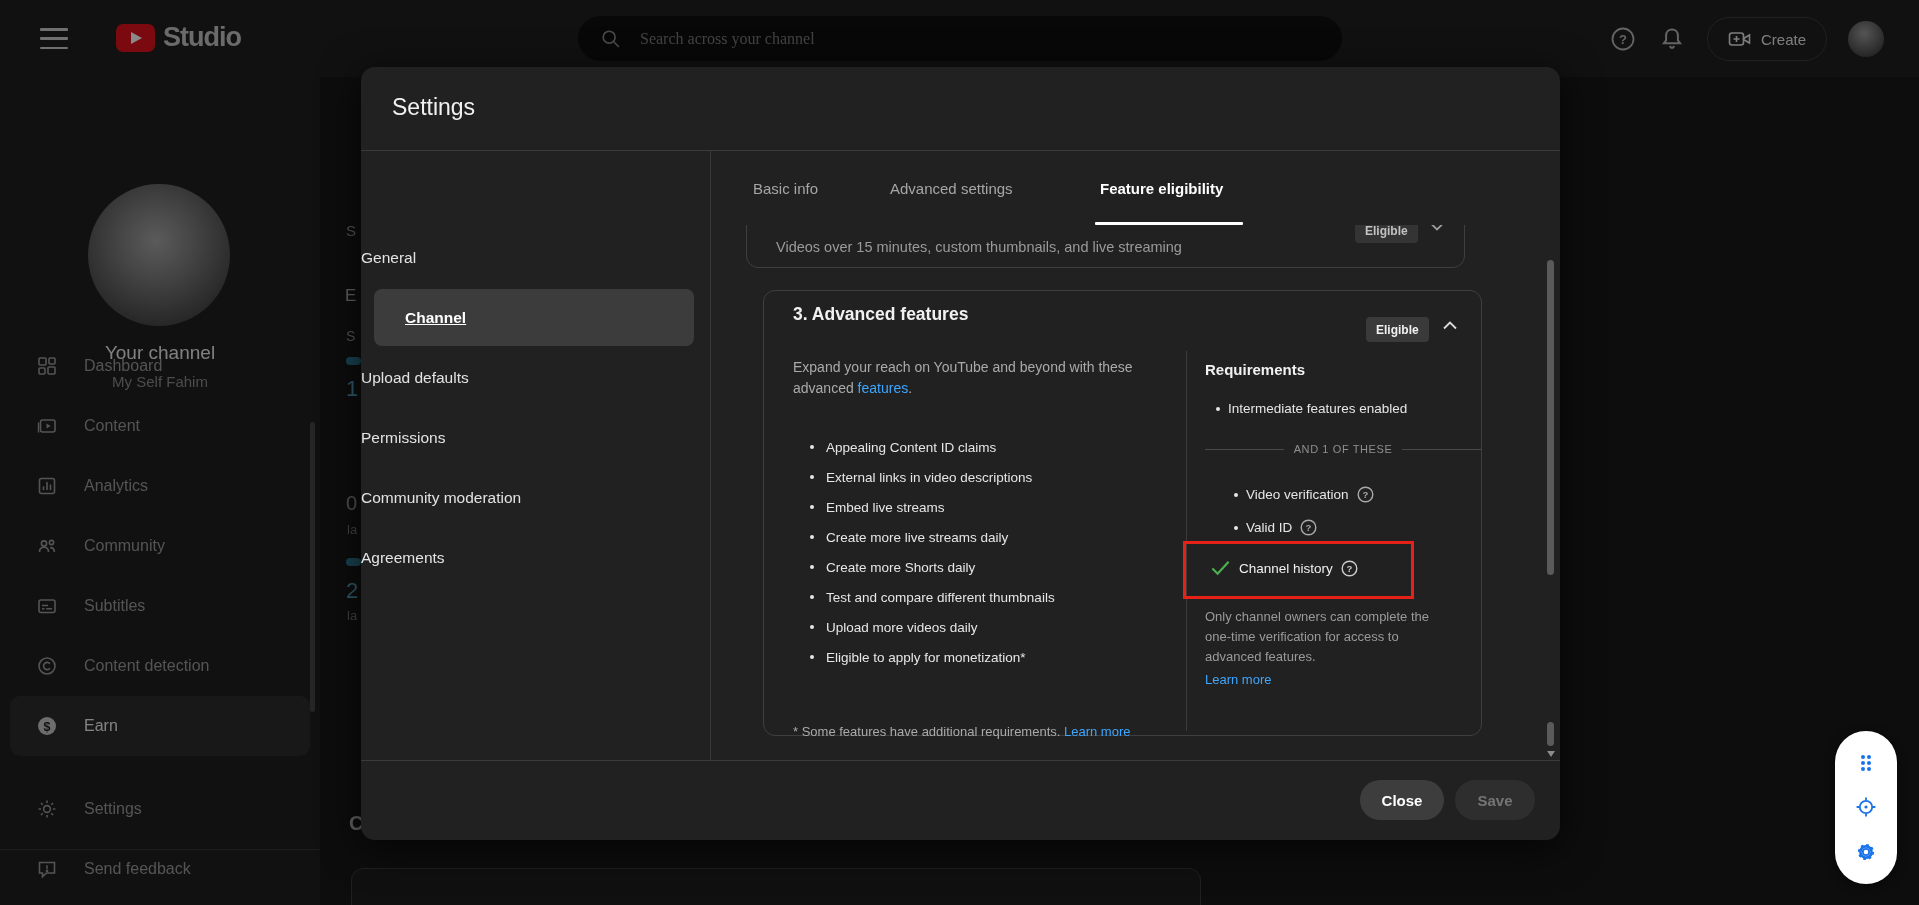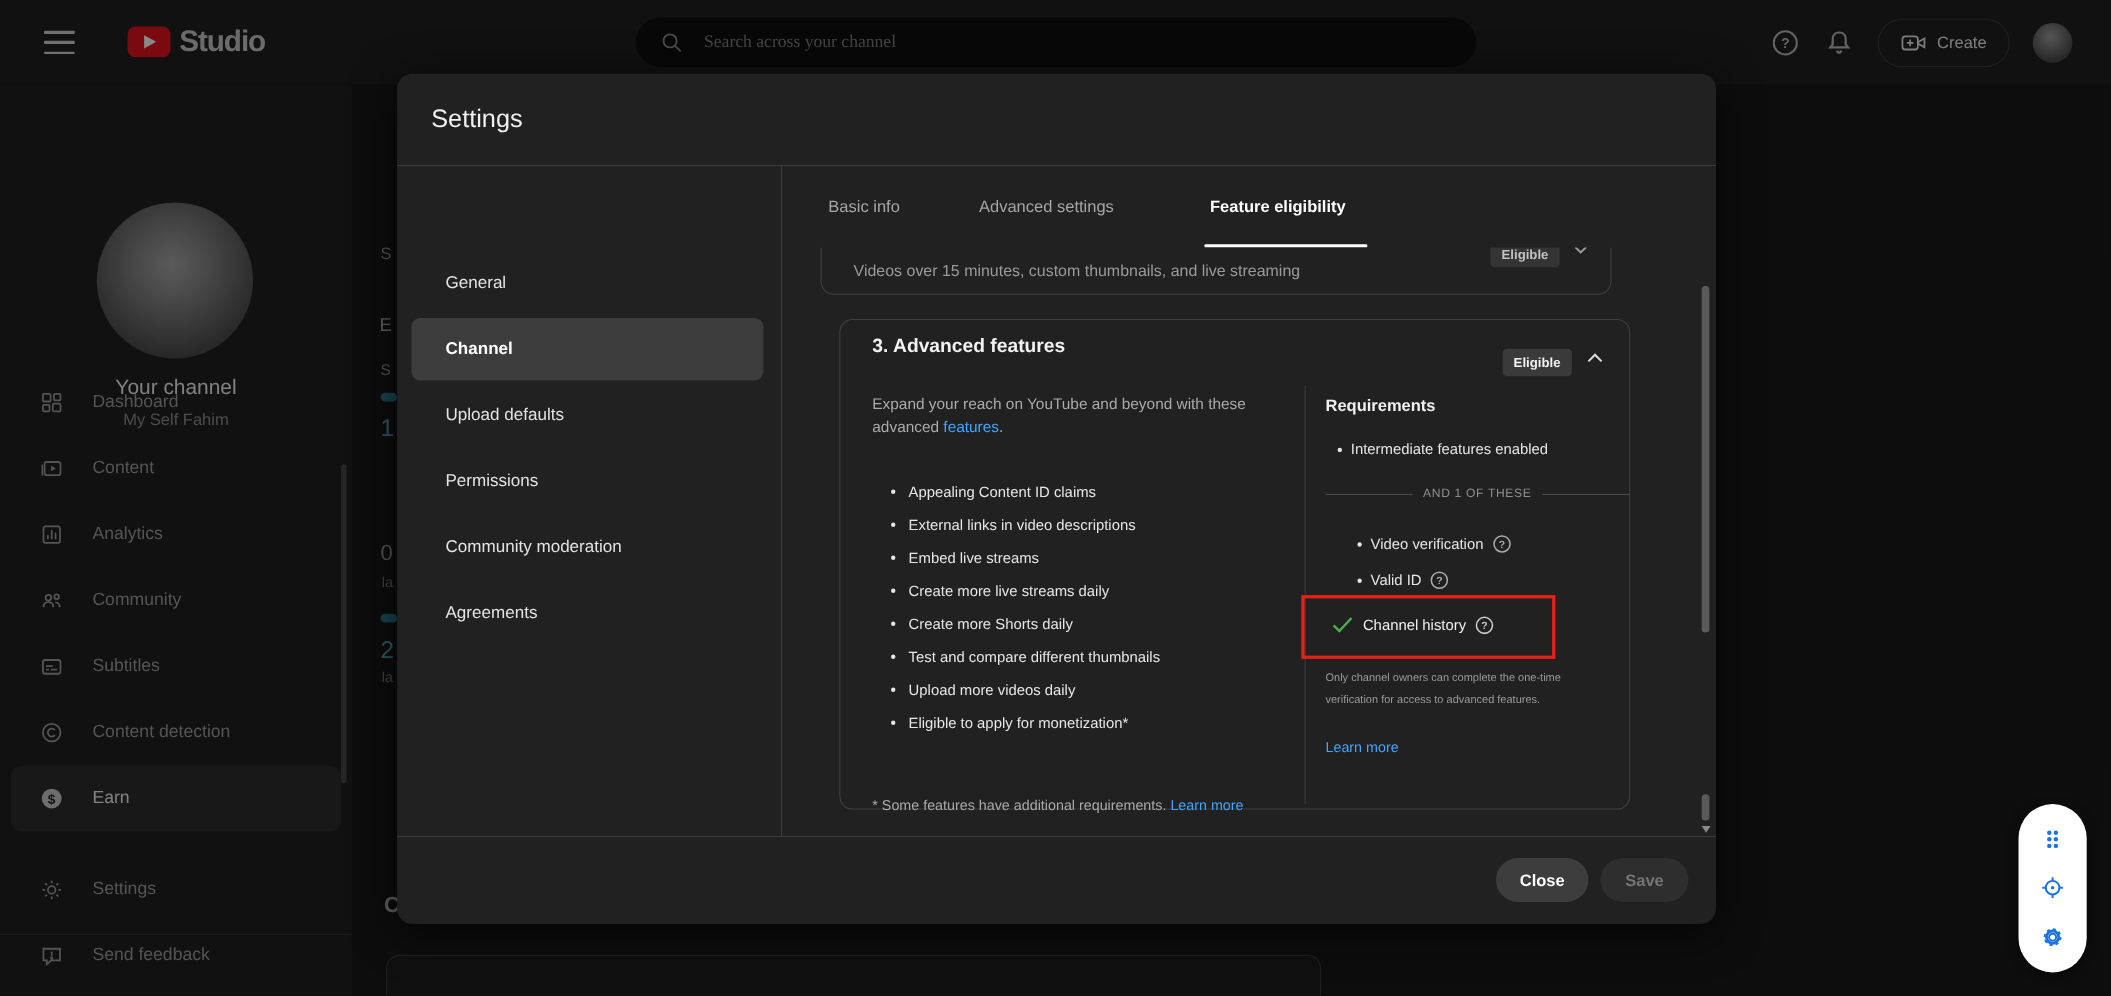--- a/index.html
+++ b/index.html
@@ -39,22 +39,22 @@
   .frag-bar { position:absolute; z-index:2; width:15px; height:8px; border-radius:4px; background:#2f7e97; }
   .bg-card-bottom { position:absolute; left:351px; top:868px; width:850px; height:40px; border:1px solid #3c3c3c; border-radius:12px 12px 0 0; background:#1f1f1f; z-index:2; }
 
   .scrim { position:absolute; inset:0; background:rgba(0,0,0,0.46); z-index:40; }
 
   
   .modal { position:absolute; left:361px; top:67px; width:1199px; height:773px; background:#212121; border-radius:14px; z-index:100; box-shadow:0 8px 40px rgba(0,0,0,.7); overflow:hidden; }
   .modal-title { position:absolute; left:31px; top:27px; font-size:23px; font-weight:500; color:#f1f1f1; }
   .modal-hdiv { position:absolute; left:0; top:83px; width:1199px; height:1px; background:#3a3a3a; }
   .modal-vdiv { position:absolute; left:349px; top:84px; width:1px; height:609px; background:#3a3a3a; }
-  .mnav-item { position:absolute; left:0; width:349px; height:57px; display:flex; align-items:center; padding-left:44px; color:#e3e3e3; font-size:15.5px; cursor:pointer; }
-  .mnav-item.active { left:13px; width:320px; border-radius:8px; background:rgba(255,255,255,.12); font-weight:700; color:#fff; padding-left:31px; }
+  .mnav-item { position:absolute; left:0; width:349px; height:57px; display:flex; align-items:center; color:#e3e3e3; font-size:15.5px; cursor:pointer; }
+  .mnav-item.active { left:13px; width:320px; border-radius:8px; background:rgba(255,255,255,.12); font-weight:700; color:#fff; padding-left:31px;text-decoration:underline; }
 
   .tab { position:absolute; top:113px; font-size:15px; font-weight:500; color:#a6a6a6; cursor:pointer; }
   .tab.active { color:#fff; font-weight:700; }
   .tab-underline { position:absolute; left:734px; top:155px; width:148px; height:3px; background:#fff; border-radius:1px; }
 
   .viewport { position:absolute; left:350px; top:158px; width:843px; height:535px; overflow:hidden; }
   .card { position:absolute; border:1px solid #3f3f3f; border-radius:12px; background:#212121; }
   .card1 { left:35px; top:-44px; width:719px; height:87px; }
   .card1-text { position:absolute; left:29px; top:57px; font-size:14.5px; color:#9a9a9a; }
   .badge { position:absolute; height:25px; background:#3a3a3a; border-radius:4px; color:#f1f1f1; font-size:12px; font-weight:700; display:flex; align-items:center; padding:0 10px; }
@@ -75,21 +75,21 @@
   .dot { position:absolute; left:0; top:13px; width:4px; height:4px; border-radius:50%; background:#e6e6e6; }
   .footnote { position:absolute; left:29px; top:385px; width:340px; font-size:13px; line-height:19px; color:#aaaaaa;margin-top:46px; }
 
   .req-title { position:absolute; left:441px; top:70px; font-size:15px; font-weight:700; color:#f1f1f1; }
   .req-item { position:absolute; display:flex; align-items:center; font-size:13.5px; color:#e6e6e6; gap:8px;text-align:right; }
   .req-dot { width:4px; height:4px; border-radius:50%; background:#e6e6e6; }
   .and-sep { position:absolute; left:441px; top:152px; width:276px; display:flex; align-items:center; gap:10px; color:#8f8f8f; font-size:11px; letter-spacing:.6px; }
   .and-sep .line { flex:1; height:1px; background:#4a4a4a; }
   .qmark { display:inline-block; }
   .redbox { position:absolute; left:419px; top:250px; width:231px; height:58px; border:3px solid #e62117; z-index:5; }
-  .req-note { position:absolute; left:441px; top:316px; width:250px; font-size:10px; line-height:20px; color:#9a9a9a; }
+  .req-note { position:absolute; left:441px; top:316px; width:250px; font-size:13px; line-height:20px; color:#9a9a9a; }
   .req-learn { position:absolute; left:441px; top:381px; font-size:13px; }
 
   .m-scroll-thumb { position:absolute; left:1186px; top:193px; width:7px; height:315px; background:#5a5a5a; border-radius:4px; }
   .m-scroll-end { position:absolute; left:1186px; top:655px; width:7px; height:24px; background:#5a5a5a; border-radius:4px; }
   .m-scroll-arrow { position:absolute; left:1186px; top:684px; width:0; height:0; border-left:4px solid transparent; border-right:4px solid transparent; border-top:6px solid #8a8a8a; }
 
   .footer-div { position:absolute; left:0; top:693px; width:1199px; height:1px; background:#3a3a3a; }
   .btn { position:absolute; top:713px; height:40px; border-radius:20px; border:none; font-family:inherit; font-size:15px; font-weight:700; cursor:pointer; }
   .btn-close { left:999px; width:84px; background:#3d3d3d; color:#ffffff; }
   .btn-save { left:1094px; width:80px; background:#2e2e2e; color:#757575; }

